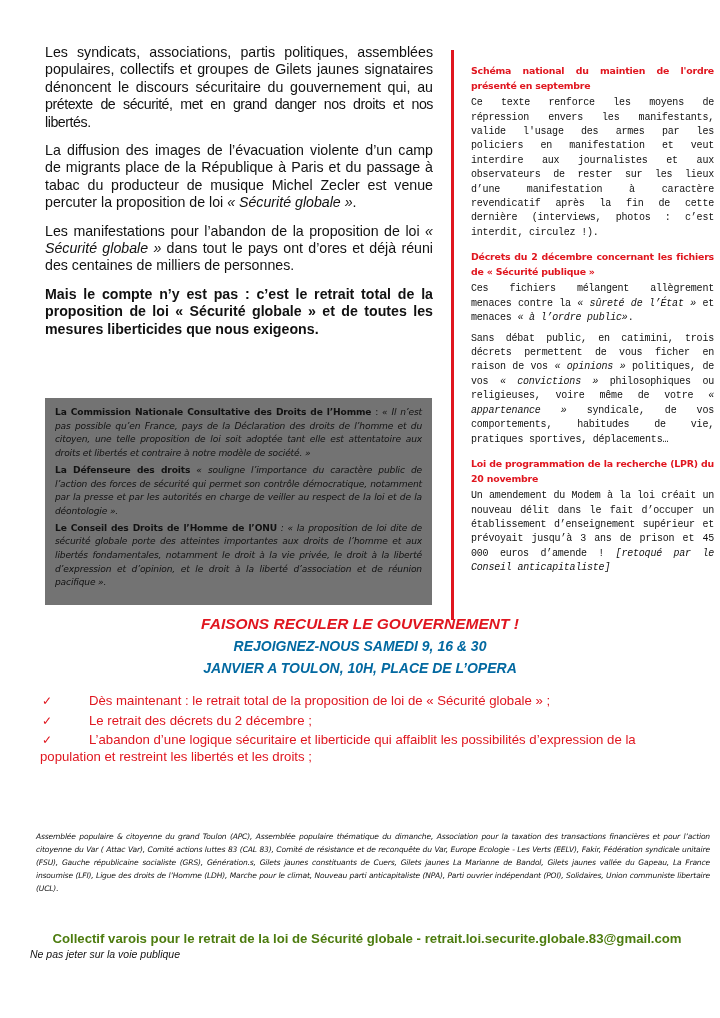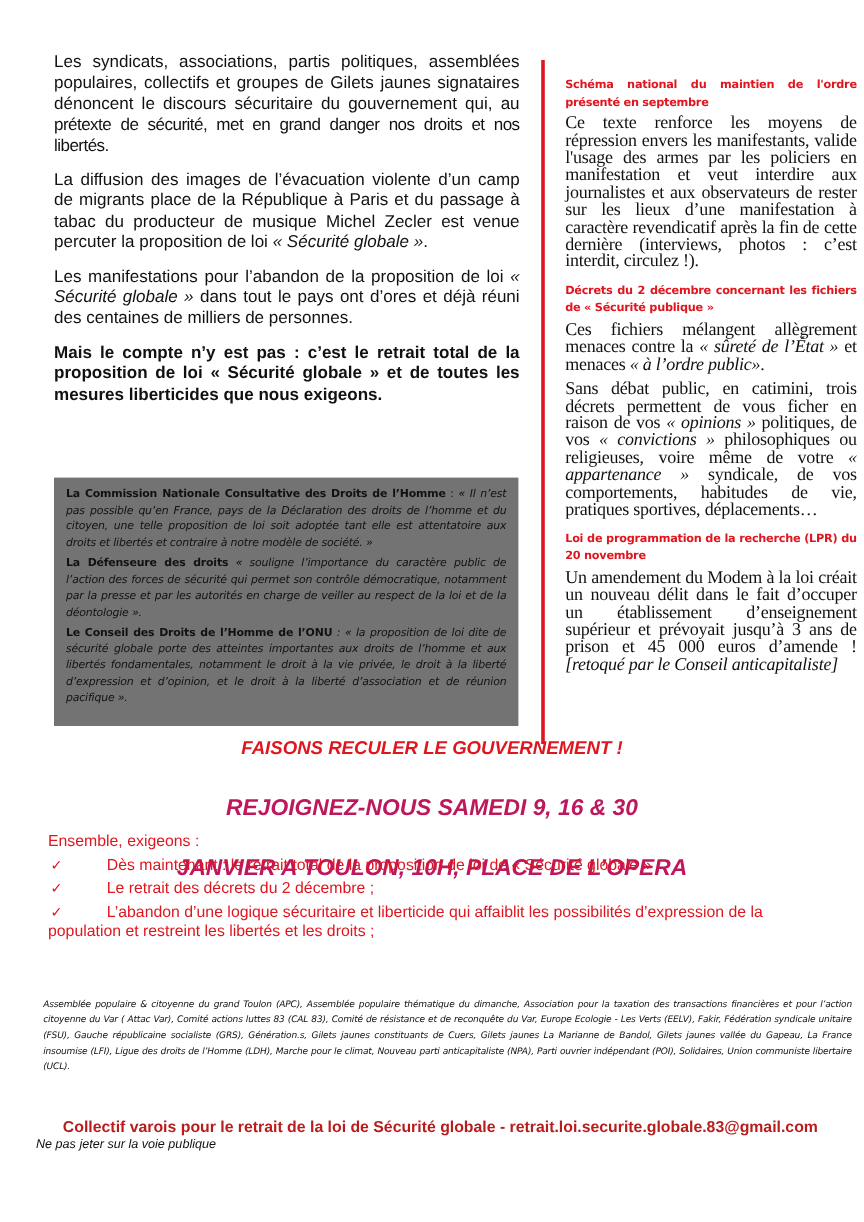--- a/index.html
+++ b/index.html
@@ -12,36 +12,36 @@
 
   #quote-box { position: absolute; left: 45px; top: 398px; width: 387px; height: 207px; background: #737373; box-sizing: border-box; padding: 8px 10px 6px 10px; }
   .qp { font-family: "DejaVu Sans", sans-serif; font-size: 9.1px; line-height: 13.7px; text-align: justify; margin: 0 0 3px 0; letter-spacing: -0.15px; }
   .qp b { font-weight: bold; font-style: normal; }
   .qp i { font-style: italic; }
 
   #red-rule { position: absolute; left: 451px; top: 50px; width: 2.5px; height: 570px; background: #e0161f; }
 
   #right-col { position: absolute; left: 471px; top: 64px; width: 243px; }
   .rh { font-family: "DejaVu Sans", sans-serif; font-weight: bold; color: #e0161f; font-size: 9.4px; line-height: 14.6px; margin: 0 0 3px 0; text-align: justify; letter-spacing: -0.2px; }
-  .rp { font-family: Liberation Serif, serif; font-size: 15px; line-height: 14.4px; margin: 0 0 6px 0; text-align: justify; letter-spacing: -0.2px; }
+  .rp { font-family: Liberation Mono, monospace; font-size: 10px; line-height: 14.4px; margin: 0 0 6px 0; text-align: justify; letter-spacing: -0.2px; }
   .rp i { font-style: italic; }
   .rsec { margin-bottom: 10px; }
 
   #rally { position: absolute; left: 0; top: 613px; width: 720px; text-align: center; font-family: "Liberation Sans", sans-serif; font-weight: bold; font-style: italic; }
   #rally .r1 { color: #e0161f; font-size: 15.5px; line-height: 22px; }
-  #rally .r2 { color: #be185d; font-size: 19px; line-height: 22px; margin-top: 28px; }
+  #rally .r2 { color: #0369a1; font-size: 14px; line-height: 22px; }
 
   #demands { position: absolute; left: 40px; top: 693px; width: 640px; color: #e0161f; font-family: "Liberation Sans", sans-serif; font-size: 13.2px; line-height: 16.6px; }
   #demands .intro { margin: 0 0 3px 0; }
   #demands .item { margin: 0 0 3px 0; }
   #demands .check { display: inline-block; width: 47px; padding-left: 2px; font-size: 12px; }
 
   #signatories { position: absolute; left: 36px; top: 830px; width: 674px; font-family: "DejaVu Sans", sans-serif; font-style: italic; font-size: 7.55px; line-height: 13px; text-align: justify; letter-spacing: -0.15px; color: #111; }
 
-  #footer-main { position: absolute; left: 0; top: 931px; width: 720px; text-align: center; font-family: "Liberation Sans", sans-serif; font-weight: bold; font-size: 13.2px; color: #b91c1c; padding-left: 14px; box-sizing: border-box; }
+  #footer-main { position: absolute; left: 0; top: 931px; width: 720px; text-align: center; font-family: "Liberation Sans", sans-serif; font-weight: bold; font-size: 13.2px; color: #4d7c0f; padding-left: 14px; box-sizing: border-box; }
   #footer-note { position: absolute; left: 30px; top: 948px; font-family: "Liberation Sans", sans-serif; font-style: italic; font-size: 10.5px; color: #111; }
 </style>
 </head>
 <body>
 
 <div id="left-col">
   <p class="lp"><span>Les syndicats, associations, partis politiques, assemblées populaires, collectifs et groupes de Gilets jaunes signataires dénoncent le discours sécuritaire du gouvernement qui, au</span> <span class="condensed" style="letter-spacing:-0.45px;word-spacing:-0.5px;">prétexte de sécurité, met en grand danger nos droits et nos libertés.</span></p>
   <p class="lp"><span>La diffusion des images de l’évacuation violente d’un camp de migrants place de la République à Paris et du passage à tabac du producteur de musique Michel Zecler est venue percuter la proposition de loi </span><i>« Sécurité globale »</i><span>.</span></p>
   <p class="lp"><span>Les manifestations pour l’abandon de la proposition de loi </span><i>« Sécurité globale »</i><span> dans tout le pays ont d’ores et déjà réuni des centaines de milliers de personnes.</span></p>
   <p class="lp bold">Mais le compte n’y est pas : c’est le retrait total de la proposition de loi « Sécurité globale » et de toutes les mesures liberticides que nous exigeons.</p>
@@ -71,21 +71,20 @@
   </div>
 </div>
 
 <div id="rally">
   <div class="r1">FAISONS RECULER LE GOUVERNEMENT !</div>
   <div class="r2">REJOIGNEZ-NOUS SAMEDI 9, 16 &amp; 30</div>
   <div class="r2">JANVIER A TOULON, 10H, PLACE DE L’OPERA</div>
 </div>
 
 <div id="demands">
-  <div class="intro">Ensemble, exigeons :</div>
   <div class="item"><span class="check">✓</span><span>Dès maintenant : le retrait total de la proposition de loi de « Sécurité globale » ;</span></div>
   <div class="item"><span class="check">✓</span><span>Le retrait des décrets du 2 décembre ;</span></div>
   <div class="item"><span class="check">✓</span><span>L’abandon d’une logique sécuritaire et liberticide qui affaiblit les possibilités d’expression de la population et restreint les libertés et les droits ;</span></div>
 </div>
 
 <div id="signatories">Assemblée populaire &amp; citoyenne du grand Toulon (APC), Assemblée populaire thématique du dimanche, Association pour la taxation des transactions financières et pour l’action citoyenne du Var ( Attac Var), Comité actions luttes 83 (CAL 83), Comité de résistance et de reconquête du Var, Europe Ecologie - Les Verts (EELV), Fakir, Fédération syndicale unitaire (FSU), Gauche républicaine socialiste (GRS), Génération.s, Gilets jaunes constituants de Cuers, Gilets jaunes La Marianne de Bandol, Gilets jaunes vallée du Gapeau, La France insoumise (LFI), Ligue des droits de l’Homme (LDH), Marche pour le climat, Nouveau parti anticapitaliste (NPA), Parti ouvrier indépendant (POI), Solidaires, Union communiste libertaire (UCL).</div>
 
 <div id="footer-main">Collectif varois pour le retrait de la loi de Sécurité globale - retrait.loi.securite.globale.83@gmail.com</div>
 <div id="footer-note">Ne pas jeter sur la voie publique</div>
 

